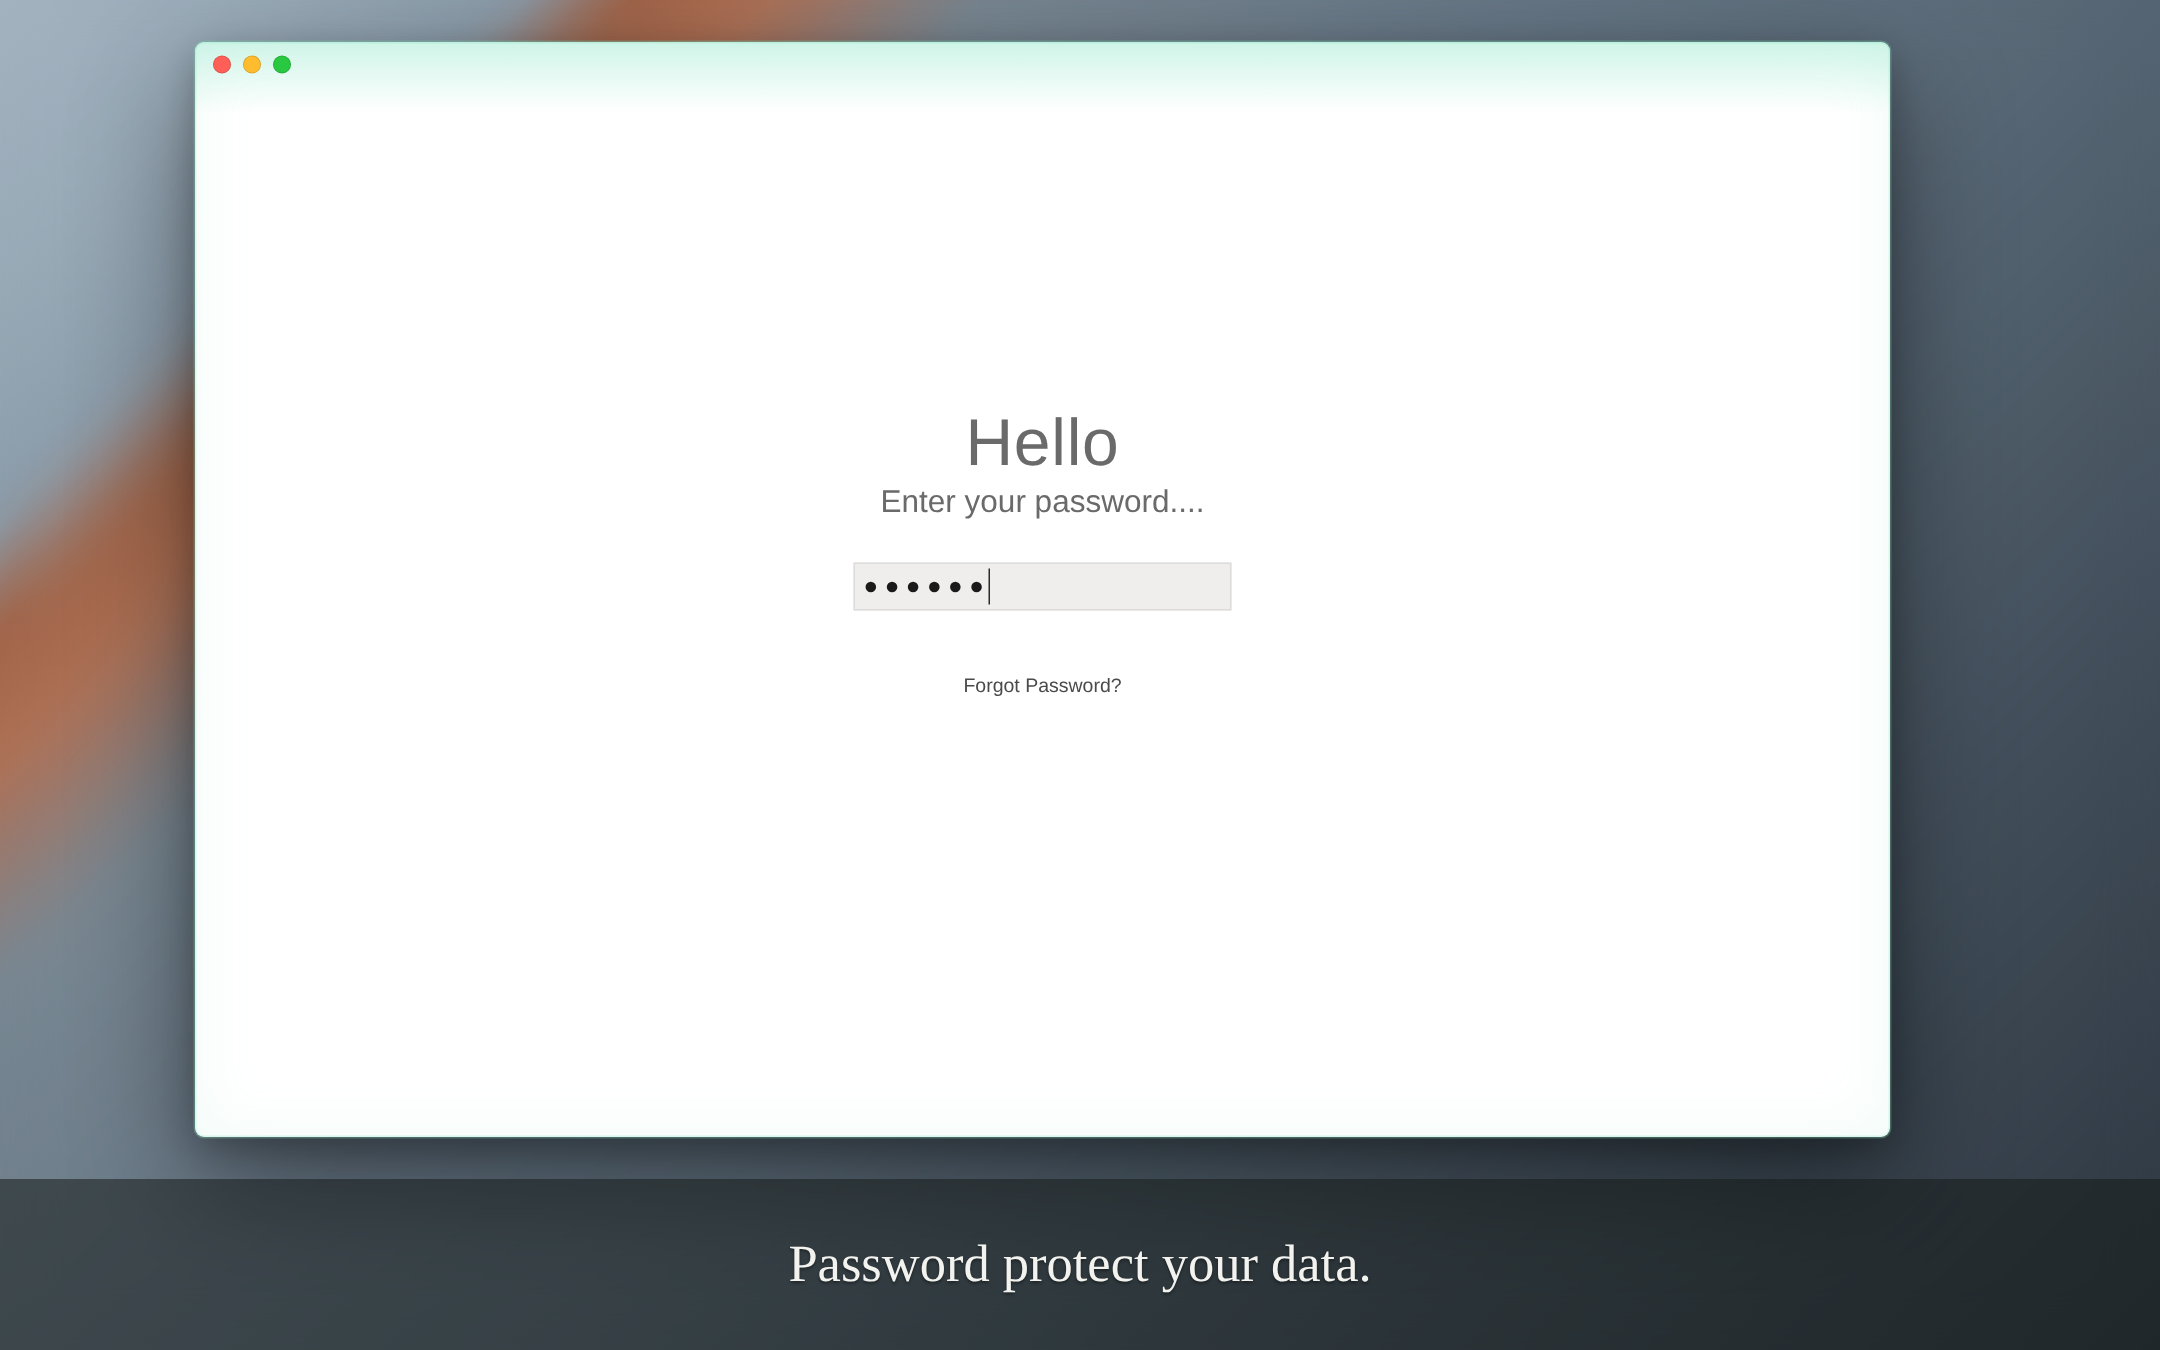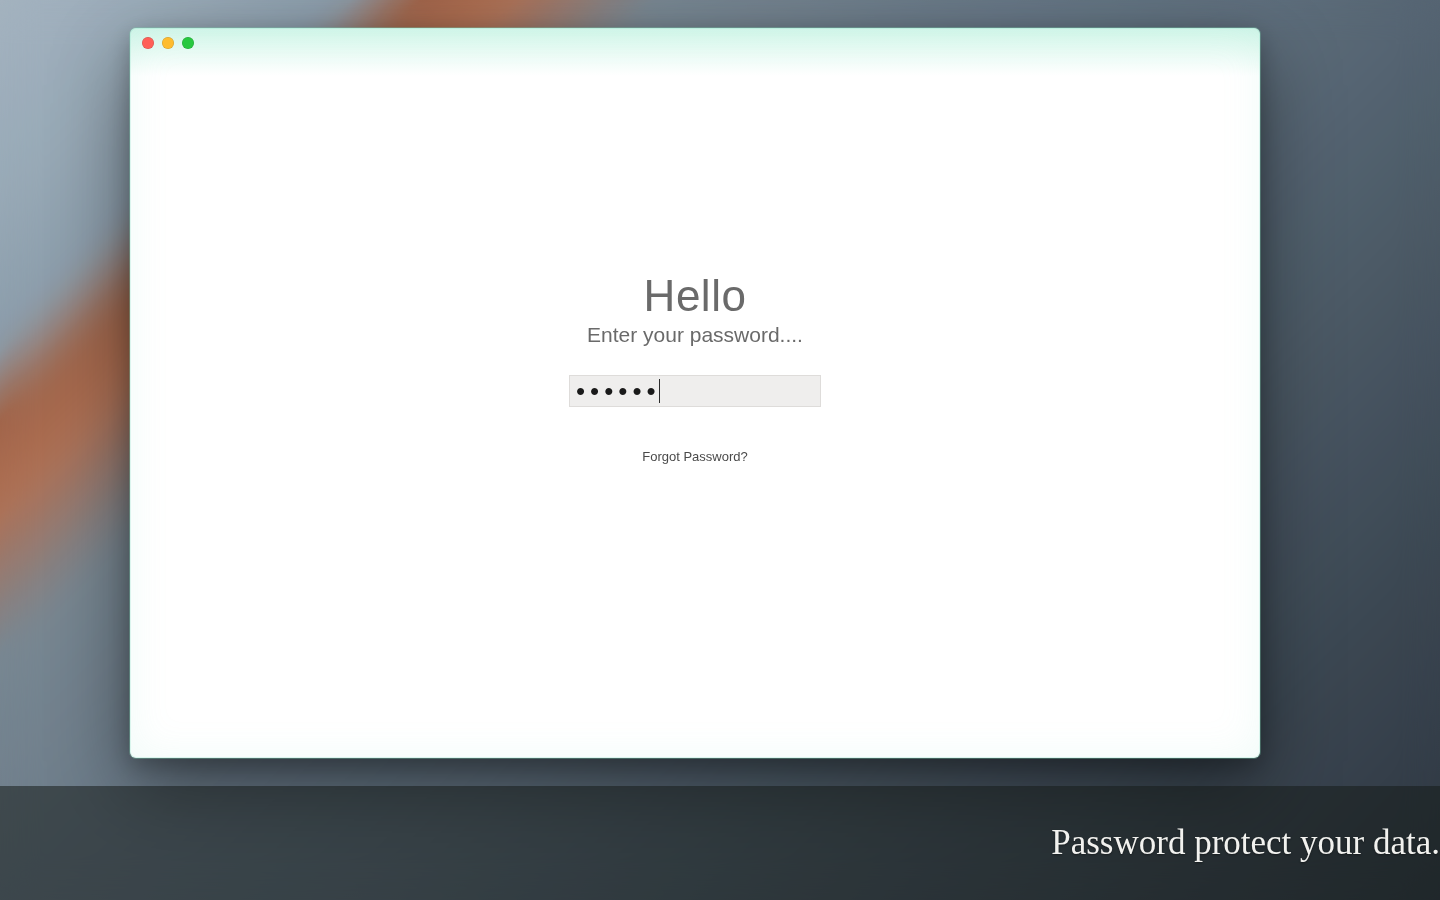--- a/index.html
+++ b/index.html
@@ -109,21 +109,21 @@
       color: #4a4a4a;
       text-decoration: none;
       cursor: pointer;
     }
 
     .caption-bar {
       position: absolute;
       left: 0; right: 0; bottom: 0;
       height: 114px;
       background: rgba(22,28,26,0.55);
-      display: flex; align-items: center; justify-content: flex-end;
+      display: flex; align-items: center; justify-content: center;
     }
     .caption-text {
       color: #f2f2ef;
       font-size: 35px;
       font-family: Georgia, "Times New Roman", serif;
       font-weight: 400;
       text-shadow: 0 1px 2px rgba(0,0,0,0.4);
     }
   </style>
 </head>

